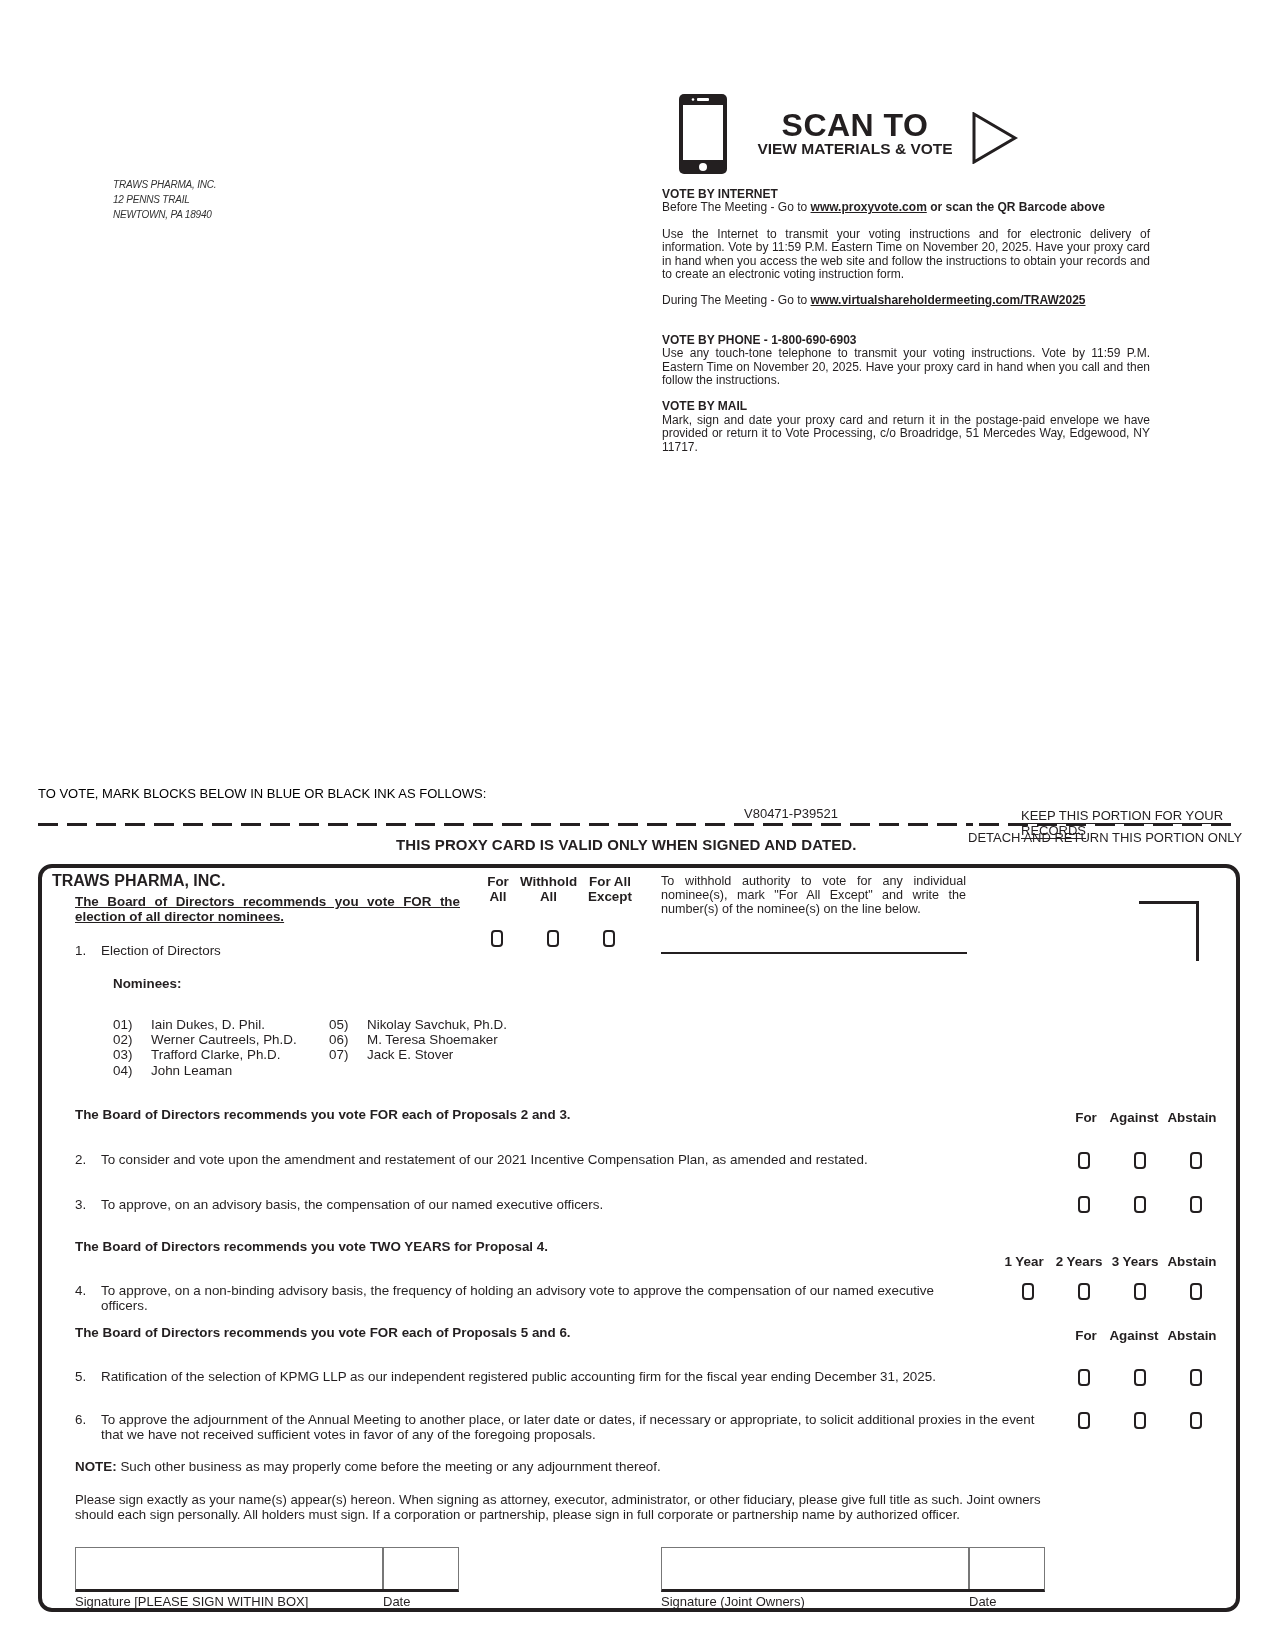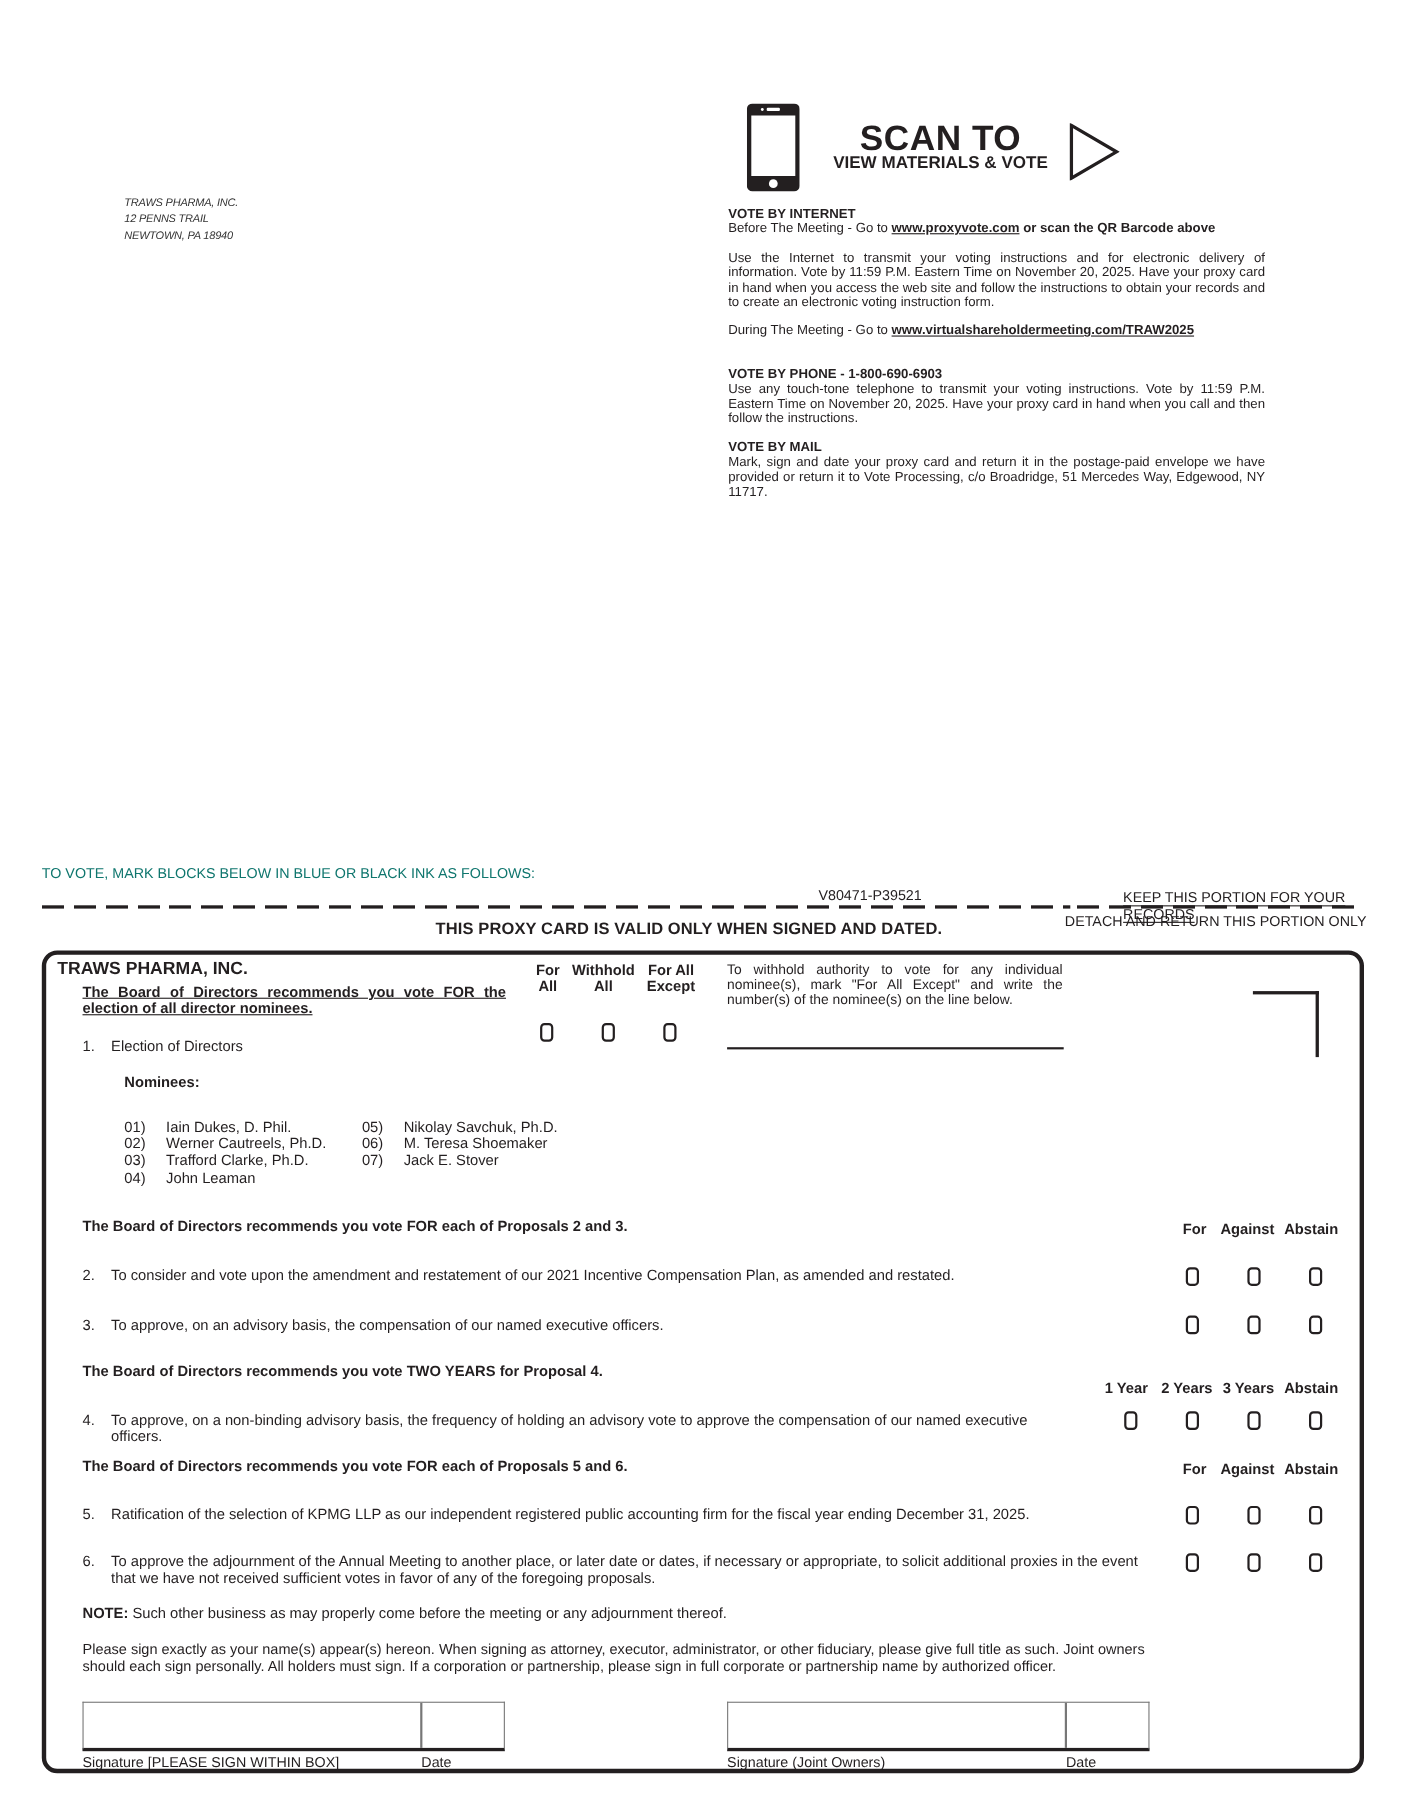--- a/index.html
+++ b/index.html
@@ -19,21 +19,21 @@
   
   .instr { left: 662px; top: 188px; width: 488px; font-size: 12px; line-height: 13.4px; color: #231f20; }
   .instr .h { font-weight: bold; }
   .instr .i { }
   .instr .u { font-weight: bold; text-decoration: underline; }
   .instr .b { font-weight: bold; }
   .instr p { text-align: justify; }
   .instr .gap { height: 13px; }
 
   
-  .to-vote { left: 38px; top: 786px; font-size: 13px; color: #0f766e; }
+  .to-vote { left: 38px; top: 786px; font-size: 13px; color: #000000; }
   .dash-line { left: 38px; top: 823px; width: 935px; height: 3px; background: repeating-linear-gradient(90deg, #231f20 0 20px, transparent 20px 29px); }
   .ctrl-num { left: 744px; top: 806px; font-size: 13px; }
   .keep { left: 1021px; top: 808px; font-size: 13px; text-decoration: underline; text-underline-offset: 3px; }
   .keep-dash { left: 979px; top: 823px; width: 260px; height: 3px; background: repeating-linear-gradient(90deg, #231f20 0 20px, transparent 20px 29px); }
   .valid { left: 396px; top: 836px; font-size: 15px; font-weight: bold; letter-spacing: 0.1px; }
   .detach { left: 968px; top: 830px; font-size: 13px; }
 
   
   .card { left: 38px; top: 864px; width: 1202px; height: 748px; border: 4px solid #231f20; border-radius: 14px; }
   .co-name { left: 52px; top: 872px; font-size: 16px; font-weight: bold; }

